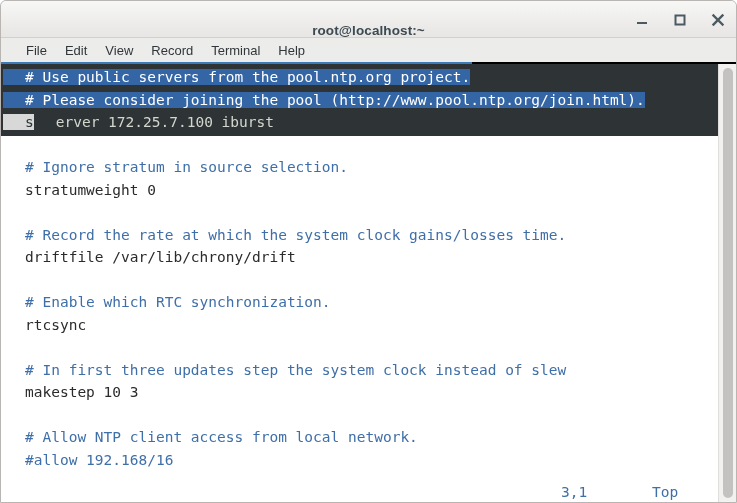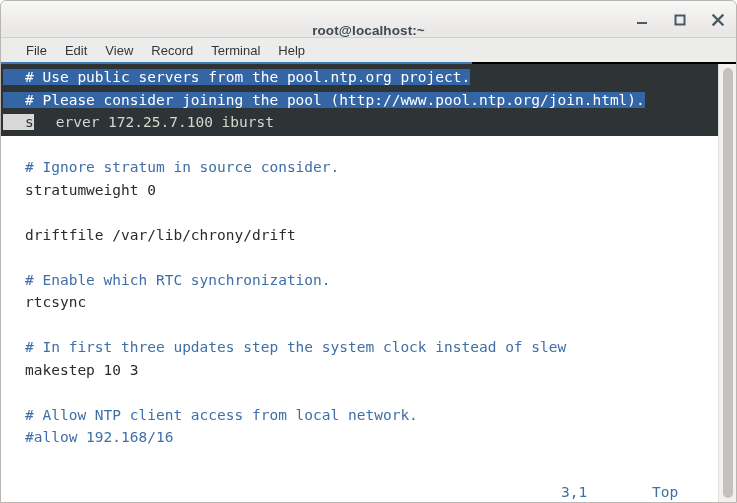--- a/index.html
+++ b/index.html
@@ -227,23 +227,24 @@
   </div>
 
   <div id="terminal-wrap">
     <div id="terminal">
       <div id="dark-band"></div>
       <div id="lines">
           <div class="line comment on-dark"><span class="seg sel"># Use public servers from the pool.ntp.org project.</span></div>
           <div class="line comment on-dark"><span class="seg sel"># Please consider joining the pool (http://www.pool.ntp.org/join.html).</span></div>
           <div class="line on-dark"><span class="seg cursor">s</span><span class="seg">erver 172.25.7.100 iburst</span></div>
           <div class="line"><span class="seg"> </span></div>
-          <div class="line comment"><span class="seg"># Ignore stratum in source consider.</span></div>
+          <div class="line comment"><span class="seg"># Ignore stratum in source selection.</span></div>
           <div class="line"><span class="seg">stratumweight 0</span></div>
           <div class="line"><span class="seg"> </span></div>
+          <div class="line comment"><span class="seg"># Record the rate at which the system clock gains/losses time.</span></div>
           <div class="line"><span class="seg">driftfile /var/lib/chrony/drift</span></div>
           <div class="line"><span class="seg"> </span></div>
           <div class="line comment"><span class="seg"># Enable which RTC synchronization.</span></div>
           <div class="line"><span class="seg">rtcsync</span></div>
           <div class="line"><span class="seg"> </span></div>
           <div class="line comment"><span class="seg"># In first three updates step the system clock instead of slew</span></div>
           <div class="line"><span class="seg">makestep 10 3</span></div>
           <div class="line"><span class="seg"> </span></div>
           <div class="line comment"><span class="seg"># Allow NTP client access from local network.</span></div>
           <div class="line comment"><span class="seg">#allow 192.168/16</span></div>

